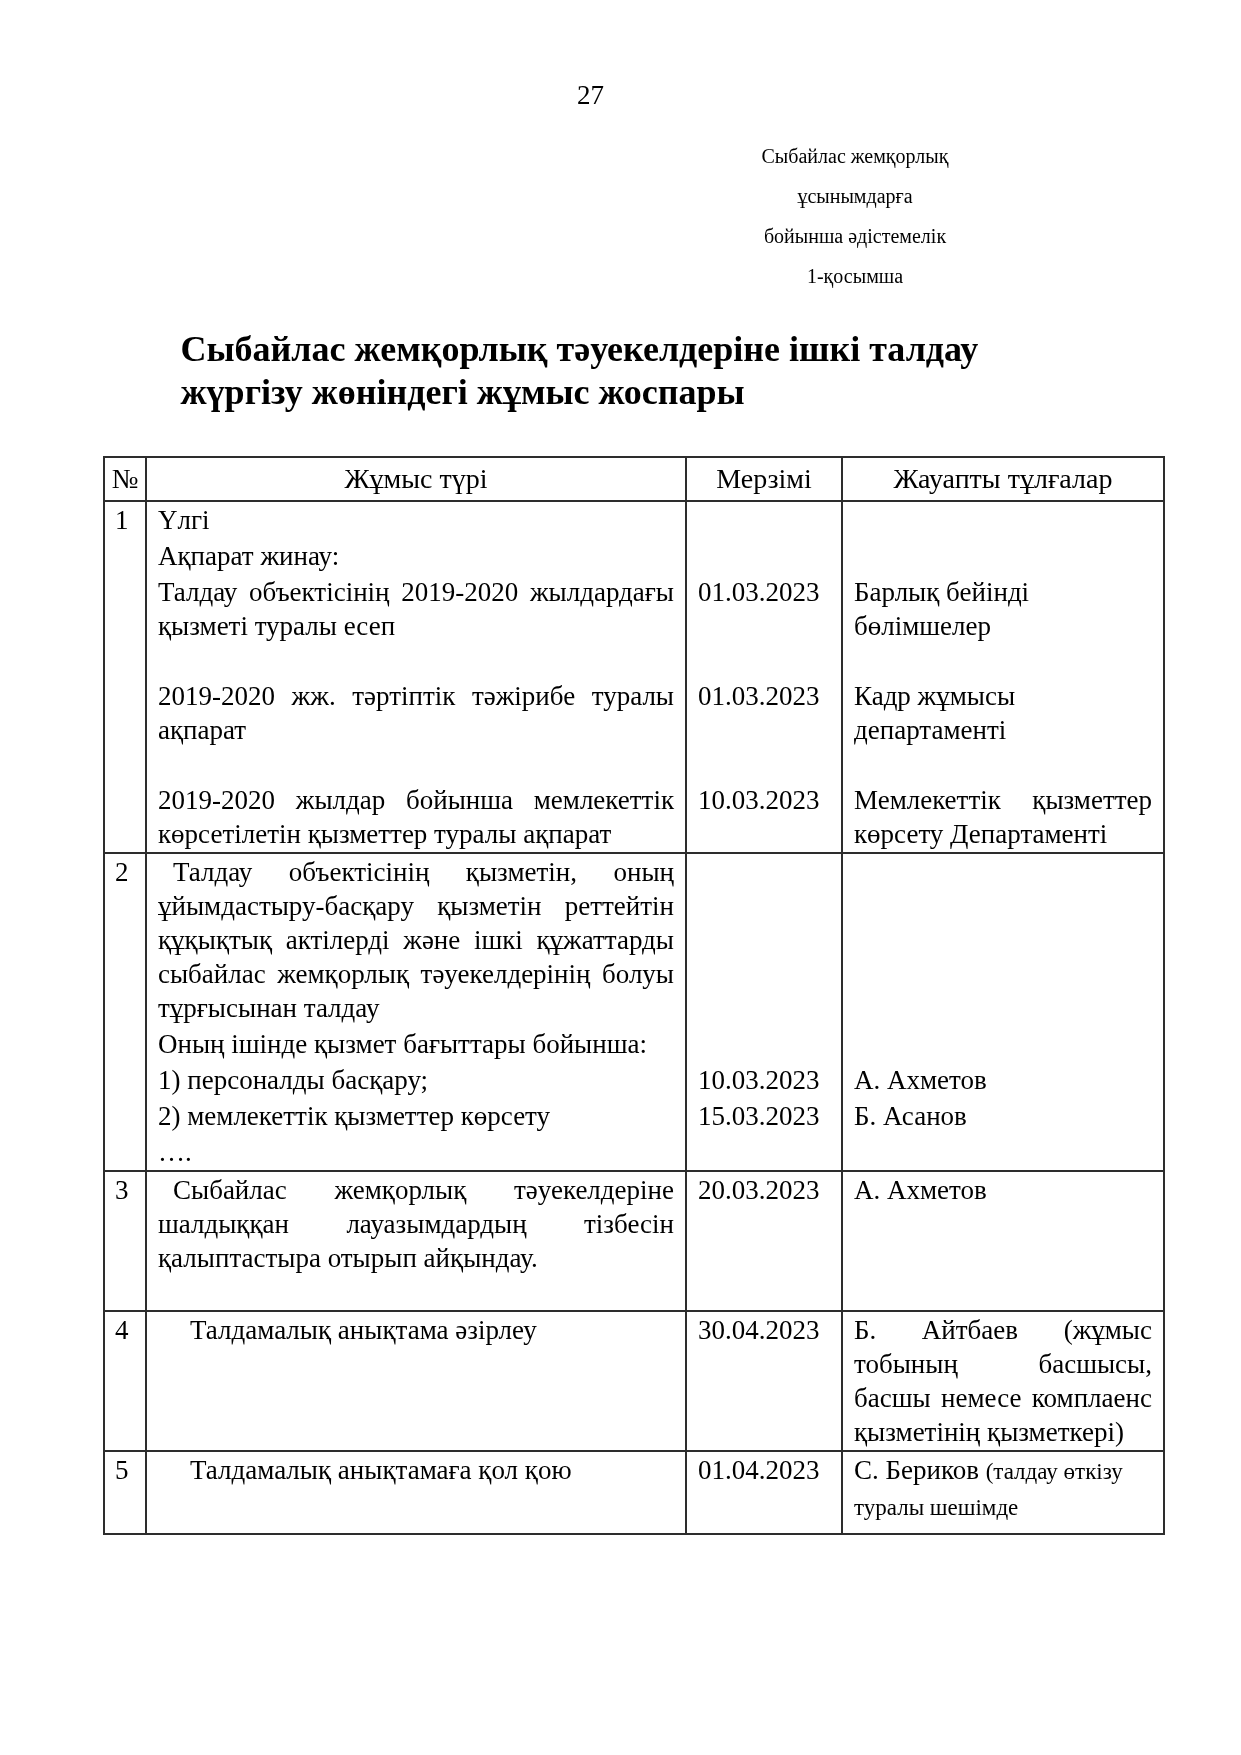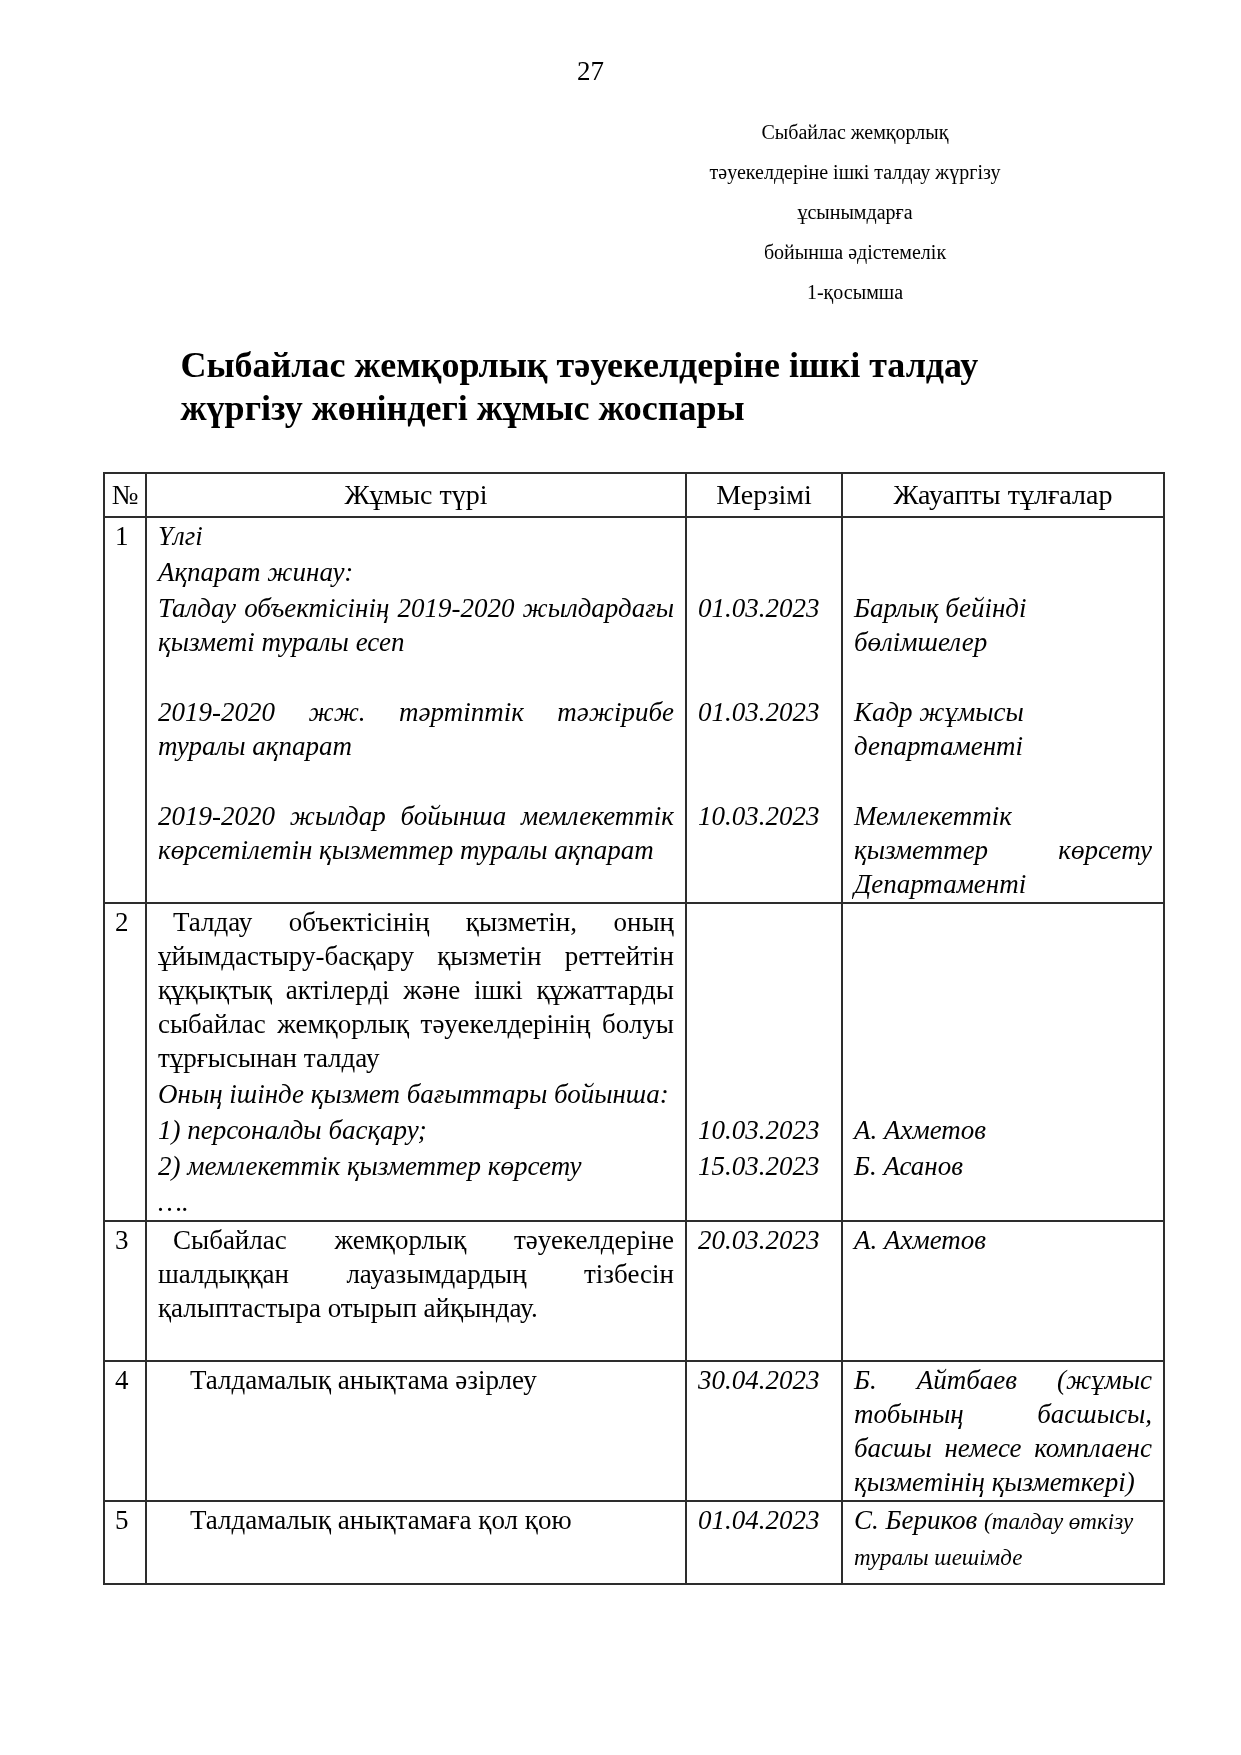--- a/index.html
+++ b/index.html
@@ -7,20 +7,21 @@
     width:1241px;height:1755px;
     font-family:"Liberation Serif","DejaVu Serif",serif;
     color:#000;
     overflow:hidden;
   }
   .page-number{
     padding-top:56px;
     text-align:center;
     font-size:27px;line-height:30px;
     margin-right:60px;
+    margin-top:24px;
   }
   .appendix-block{
     width:460px;
     margin:26px 156px 0 auto;
     text-align:center;
     font-size:20px;line-height:40px;
   }
   .doc-title{
     width:900px;
     margin:32px auto 0 auto;
@@ -43,35 +44,34 @@
   .c{
     padding:1px 11px;
     font-size:27px;line-height:34px;
     min-height:34px;
     box-sizing:border-box;
   }
   .b1{border-right:2px solid #2d2d2d;}
   .hc{font-size:28px;line-height:40px;text-align:center;}
   .hnum{text-align:center;padding:1px 2px;}
   .num{padding-left:10px;}
-  .it{font-style:italic;}
+  .it{}
   .just{text-align:justify;}
   .ind-sm{text-indent:15px;}
   .ind-lg{text-indent:32px;font-family:Liberation Serif, serif;}
   .resp-note{font-size:23px;}
   .row5 .c{padding-bottom:8px;}
 </style>
 </head>
 <body>
 
 <div class="page-number">27</div>
 
 <div class="appendix-block">
   <div>Сыбайлас жемқорлық</div>
-  <div>тәуекелдеріне ішкі талдау жүргізу</div>
   <div>ұсынымдарға</div>
   <div>бойынша әдістемелік</div>
   <div>1-қосымша</div>
 </div>
 
 <div class="doc-title">Сыбайлас жемқорлық тәуекелдеріне ішкі талдау жүргізу жөніндегі жұмыс жоспары</div>
 
 <div class="work-table">
 
   <div class="trow">

